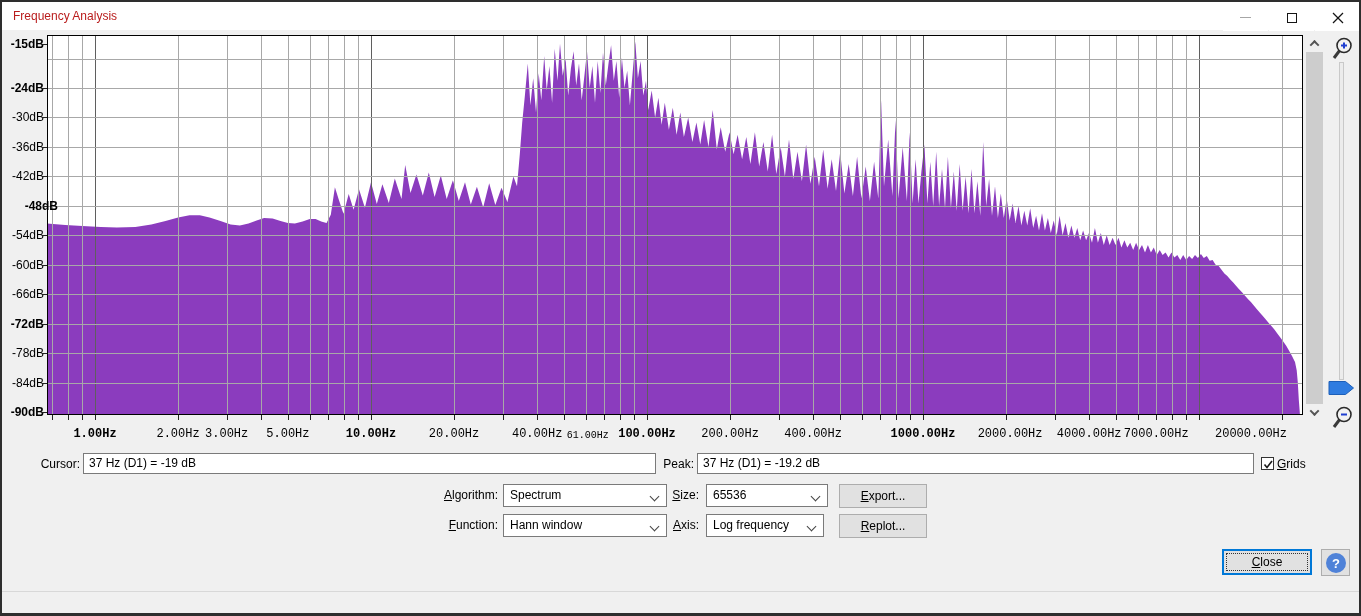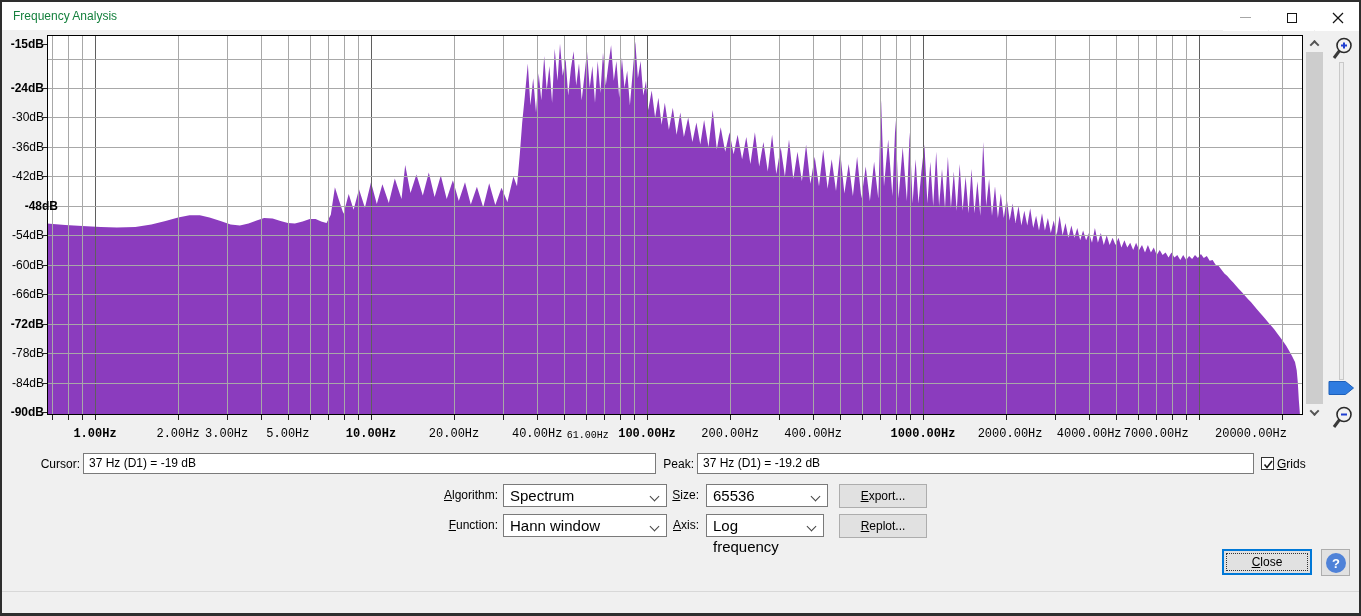--- a/index.html
+++ b/index.html
@@ -3,21 +3,21 @@
 <meta charset="utf-8">
 <style>
   html,body{margin:0;padding:0;background:#888;}
   *{box-sizing:border-box;}
   .window{
     position:relative;width:1361px;height:616px;background:#f0f0f0;
     font-family:"Liberation Sans", sans-serif; color:#000;overflow:hidden;
   }
   .frame{position:absolute;inset:0;border:2px solid #2e2e2e;border-bottom-width:3px;pointer-events:none;z-index:50;}
   .titlebar{position:absolute;left:2px;top:2px;right:2px;height:28px;background:#ffffff;}
-  .title{position:absolute;left:11px;top:0;height:20px;line-height:28px;font-size:12px;color:#15803d;}
+  .title{position:absolute;left:11px;top:0;height:20px;line-height:28px;font-size:12px;color:#b91c1c;}
   .winbtn{position:absolute;top:2px;width:45px;height:27px;display:flex;align-items:center;justify-content:center;background:#fff;}
   .wb-min{left:1221px;} .wb-max{left:1267px;} .wb-close{left:1313px;}
   .glyph-min{width:11px;height:1px;background:#a6a6a6;}
   .glyph-max{width:10px;height:10px;border:1px solid #151515;background:#fff;}
 
   
   .plot{position:absolute;left:47px;top:35px;width:1256px;height:380px;background:#fff;}
   .ylab{position:absolute;width:43px;text-align:right;font-size:12px;height:14px;line-height:14px;}
   .xlab{position:absolute;width:110px;text-align:center;font-size:12px;top:427px;height:14px;line-height:14px;font-family:Liberation Mono, monospace;}
   .blab{font-weight:bold;}
@@ -38,21 +38,21 @@
   .vslider-thumb{position:absolute;left:1328px;top:380px;width:27px;height:16px;}
 
   
   .rlabel{position:absolute;font-size:12px;height:20px;line-height:20px;}
   .readbox{position:absolute;height:21px;background:#fff;border:1px solid #7a7a7a;font-size:12px;line-height:19px;padding:0 5px;white-space:nowrap;overflow:hidden;}
   .checkbox{position:absolute;width:13px;height:13px;background:#fff;border:1px solid #333;}
   .checkbox svg{position:absolute;left:0px;top:0px;}
 
   
   .clabel{position:absolute;font-size:12px;height:23px;line-height:23px;text-align:right;}
-  .combo{position:absolute;height:23px;background:#fff;border:1px solid #7a7a7a;font-size:15px;line-height:21px;padding:0 22px 0 6px;cursor:default;}
+  .combo{position:absolute;height:23px;background:#fff;border:1px solid #7a7a7a;font-size:12px;line-height:21px;padding:0 22px 0 6px;cursor:default;}
   .combo .cbx-chev{position:absolute;right:8px;top:8px;width:7px;height:7px;border-right:1.5px solid #444;border-bottom:1.5px solid #444;transform:rotate(45deg);}
   .pushbtn{position:absolute;height:24px;background:#e1e1e1;border:1px solid #adadad;font-size:12px;text-align:center;cursor:default;display:flex;align-items:center;justify-content:center;}
   .closebtn{position:absolute;left:1222px;top:549px;width:90px;height:26px;background:#e1e1e1;border:2px solid #0078d7;font-size:12px;display:flex;align-items:center;justify-content:center;cursor:default;padding-left:36px;}
   .closebtn .focusrect{position:absolute;inset:2px;border:1px dotted #333;display:flex;align-items:center;justify-content:center;}
   .helpbtn{position:absolute;left:1321px;top:549px;width:29px;height:27px;background:#e1e1e1;border:1px solid #adadad;display:flex;align-items:center;justify-content:center;cursor:default;}
 
   .statusline{position:absolute;left:2px;right:2px;top:591px;height:1px;background:#d8d8d8;}
   u{text-decoration:underline;}
 </style>
 </head>

